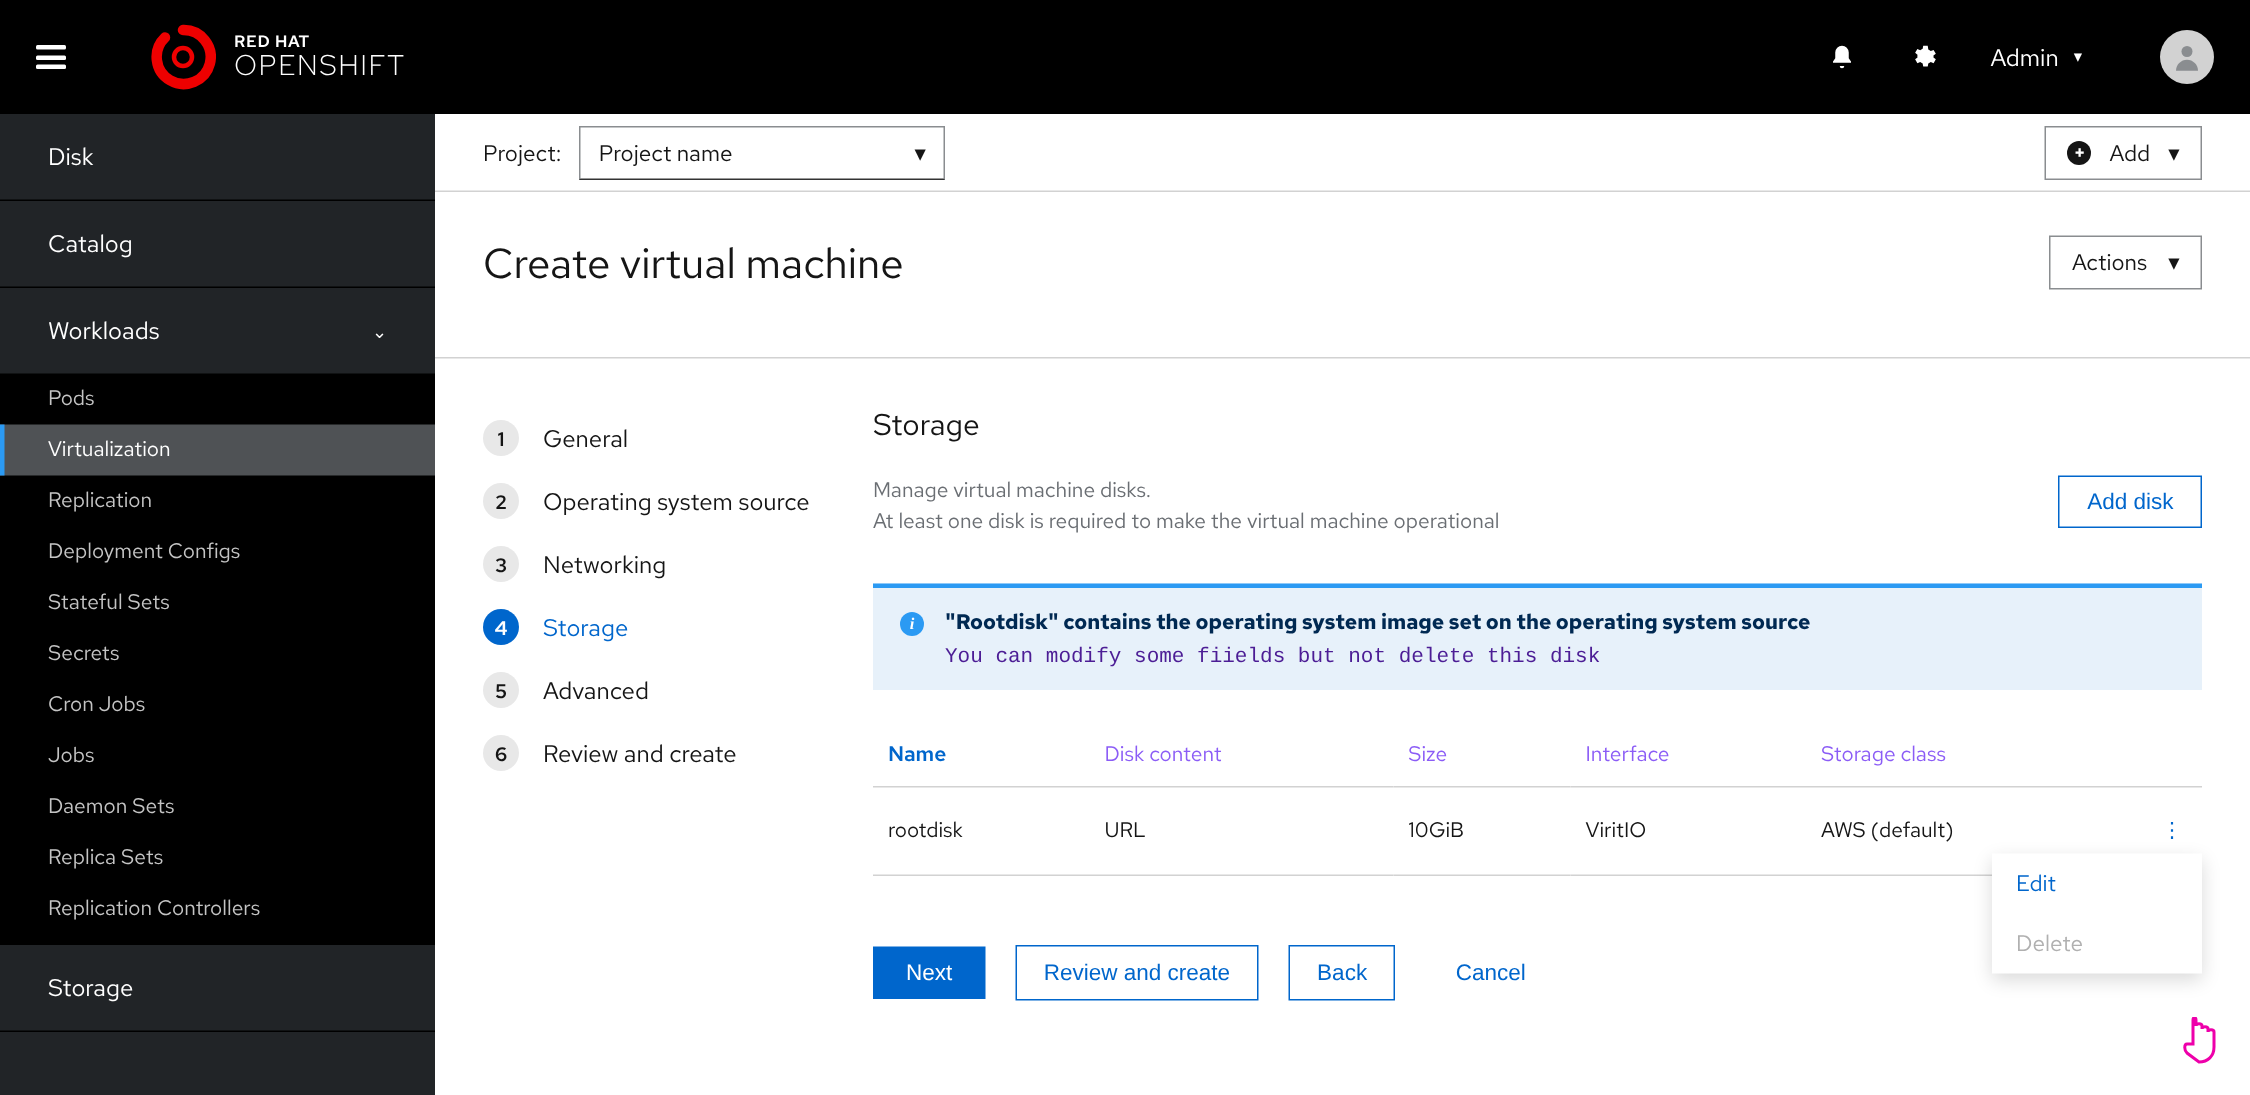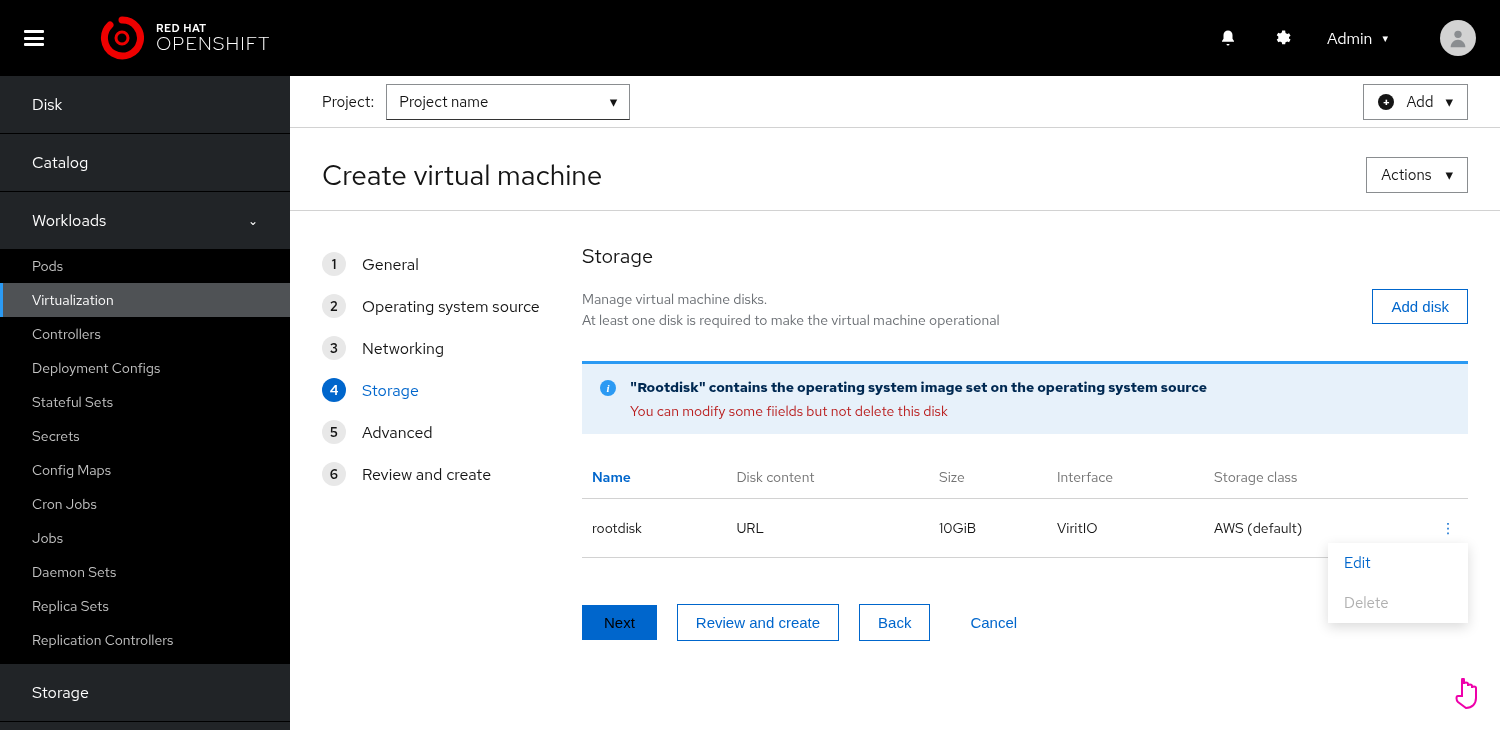--- a/index.html
+++ b/index.html
@@ -205,21 +205,21 @@
       color: #fff;
       display: flex;
       align-items: center;
       justify-content: center;
       font-size: 12px;
       font-weight: bold;
     }
 
     
     .page-header {
-      padding: 28px 32px 16px;
+      padding: 28px 32px 44px;
       display: flex;
       justify-content: space-between;
       align-items: center;
       border-bottom: 1px solid #d2d2d2;
       text-align: right;
     }
     .page-title {
       font-size: 28px;
       font-weight: 400;
     }
@@ -337,35 +337,36 @@
     }
     .alert-body {
       font-size: 14px;
     }
     .alert-title {
       font-weight: 700;
       color: #002952;
       margin-bottom: 6px;
     }
     .alert-text {
-      color: #b91c1c;
+      color: #4c1d95;
+      font-family: Liberation Mono, monospace;
     }
 
     
     .disk-table {
       width: 100%;
       border-collapse: collapse;
     }
     .disk-table th {
       text-align: left;
       padding: 12px 10px;
       border-bottom: 1px solid #d2d2d2;
       font-weight: 400;
       font-size: 14px;
-      color: #737373;
+      color: #8b5cf6;
     }
     .disk-table th.sortable {
       color: #06c;
       font-weight: 600;
     }
     .disk-table td {
       padding: 20px 10px;
       border-bottom: 1px solid #d2d2d2;
       font-size: 14px;
     }
@@ -401,21 +402,21 @@
 
     
     .wizard-footer {
       margin-top: 46px;
       display: flex;
       gap: 20px;
       align-items: center;
     }
     .btn-primary {
       background: #06c;
-      color: #000000;
+      color: #ffffff;
       border: none;
       padding: 9px 22px;
       font-size: 15px;
       cursor: pointer;
     }
     .btn-secondary {
       background: #fff;
       color: #06c;
       border: 1px solid #06c;
       padding: 9px 18px;
@@ -491,25 +492,24 @@
       <div class="nav-item">
         <span>Catalog</span>
       </div>
       <div class="nav-item expandable no-border">
         <span>Workloads</span>
         <span class="chev">⌄</span>
       </div>
       <div class="subnav">
         <div class="subnav-item">Pods</div>
         <div class="subnav-item active">Virtualization</div>
-        <div class="subnav-item">Controllers</div>
+        <div class="subnav-item">Replication</div>
         <div class="subnav-item">Deployment Configs</div>
         <div class="subnav-item">Stateful Sets</div>
         <div class="subnav-item">Secrets</div>
-        <div class="subnav-item">Config Maps</div>
         <div class="subnav-item">Cron Jobs</div>
         <div class="subnav-item">Jobs</div>
         <div class="subnav-item">Daemon Sets</div>
         <div class="subnav-item">Replica Sets</div>
         <div class="subnav-item">Replication Controllers</div>
       </div>
       <div class="nav-item">
         <span>Storage</span>
       </div>
     </nav>

